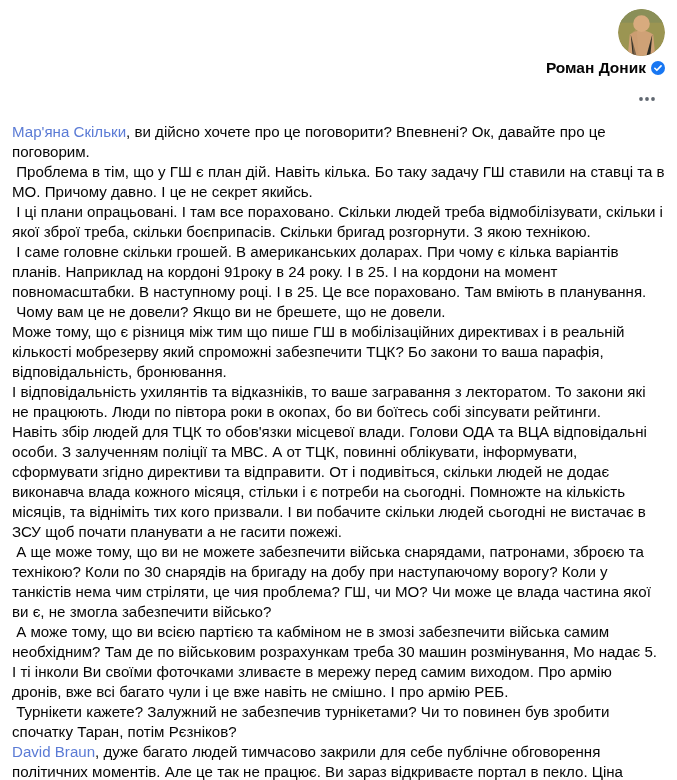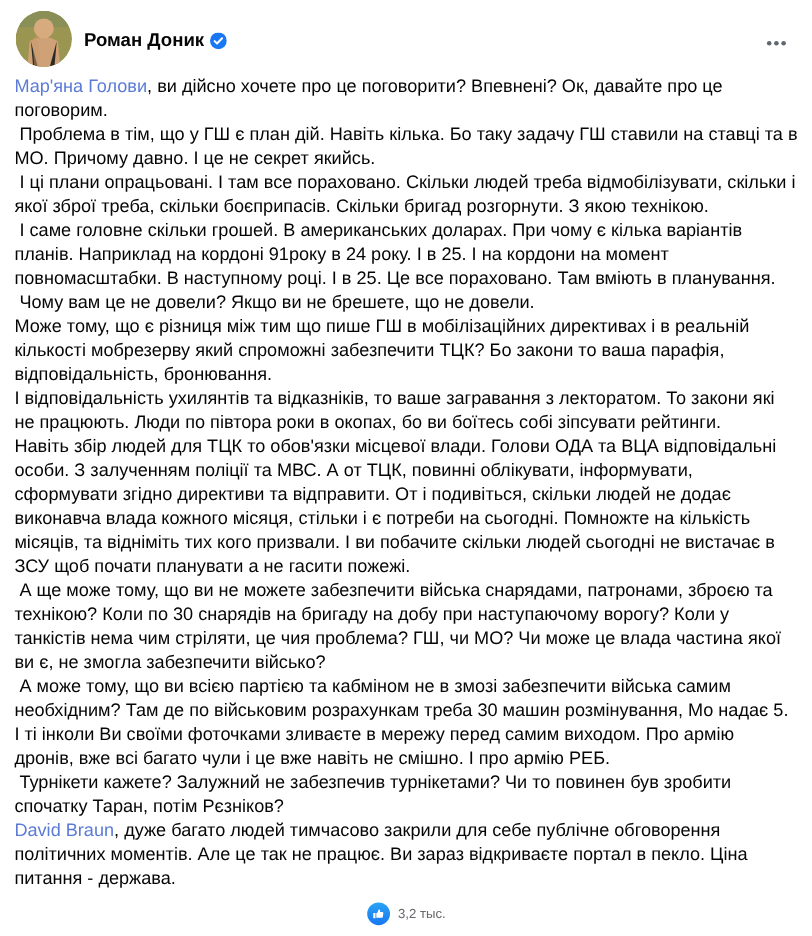--- a/index.html
+++ b/index.html
@@ -2,21 +2,21 @@
 <html><head>
 <meta charset="utf-8">
 <style>
   html,body { margin:0; padding:0; background:#ffffff; }
   .page {
     width:677px; height:780px; background:#fff; overflow:hidden;
     font-family:"Liberation Sans", sans-serif; position:relative;
     -webkit-font-smoothing:antialiased;
   }
   
-  .header { display:flex; align-items:center; padding:9px 12px 0 13px; }
+  .header { display:flex; align-items:flex-end; padding:9px 12px 0 13px;flex-direction:column; }
   .avatar {
     width:47px; height:47px; border-radius:50%; overflow:hidden;
     flex:0 0 47px; cursor:pointer; box-shadow:0 0 0 1px rgba(0,0,0,.08) inset;
   }
   .avatar svg { display:block; width:47px; height:47px; }
   .header-info { margin-left:10px; flex:1 1 auto; }
   .name-row { display:flex; align-items:center; gap:5px; margin-top:3px; }
   .author { font-size:15.5px; font-weight:700; color:#050505; cursor:pointer; }
   .verified { display:inline-flex; }
   .verified svg { width:14px; height:14px; display:block; }
@@ -85,21 +85,21 @@
     </div>
     <div class="more">
       <svg viewBox="0 0 20 20" fill="#606770">
         <circle cx="4" cy="10" r="1.9"></circle>
           <circle cx="10" cy="10" r="1.9"></circle>
           <circle cx="16" cy="10" r="1.9"></circle>
       </svg>
     </div>
   </div>
 
-  <div class="body-text"><span class="mention">Мар'яна Голови</span><span>, ви дійсно хочете про це поговорити? Впевнені? Ок, давайте про це поговорим.
+  <div class="body-text"><span class="mention">Мар'яна Скільки</span><span>, ви дійсно хочете про це поговорити? Впевнені? Ок, давайте про це поговорим.
  Проблема в тім, що у ГШ є план дій. Навіть кілька. Бо таку задачу ГШ ставили на ставці та в МО. Причому давно. І це не секрет якийсь.
  І ці плани опрацьовані. І там все пораховано. Скільки людей треба відмобілізувати, скільки і якої зброї треба, скільки боєприпасів. Скільки бригад розгорнути. З якою технікою.
  І саме головне скільки грошей. В американських доларах. При чому є кілька варіантів планів. Наприклад на кордоні 91року в 24 року. І в 25. І на кордони на момент повномасштабки. В наступному році. І в 25. Це все пораховано. Там вміють в планування.
  Чому вам це не довели? Якщо ви не брешете, що не довели.
 Може тому, що є різниця між тим що пише ГШ в мобілізаційних директивах і в реальній кількості мобрезерву який спроможні забезпечити ТЦК? Бо закони то ваша парафія, відповідальність, бронювання.
 І відповідальність ухилянтів та відказніків, то ваше загравання з лекторатом. То закони які не працюють. Люди по півтора роки в окопах, бо ви боїтесь собі зіпсувати рейтинги.
 Навіть збір людей для ТЦК то обов'язки місцевої влади. Голови ОДА та ВЦА відповідальні особи. З залученням поліції та МВС. А от ТЦК, повинні облікувати, інформувати, сформувати згідно директиви та відправити. От і подивіться, скільки людей не додає виконавча влада кожного місяця, стільки і є потреби на сьогодні. Помножте на кількість місяців, та відніміть тих кого призвали. І ви побачите скільки людей сьогодні не вистачає в ЗСУ щоб почати планувати а не гасити пожежі.
  А ще може тому, що ви не можете забезпечити війська снарядами, патронами, зброєю та технікою? Коли по 30 снарядів на бригаду на добу при наступаючому ворогу? Коли у танкістів нема чим стріляти, це чия проблема? ГШ, чи МО? Чи може це влада частина якої ви є, не змогла забезпечити військо?
  А може тому, що ви всією партією та кабміном не в змозі забезпечити війська самим необхідним? Там де по військовим розрахункам треба 30 машин розмінування, Мо надає 5. І ті інколи Ви своїми фоточками зливаєте в мережу перед самим виходом. Про армію дронів, вже всі багато чули і це вже навіть не смішно. І про армію РЕБ.
  Турнікети кажете? Залужний не забезпечив турнікетами? Чи то повинен був зробити спочатку Таран, потім Рєзніков?

